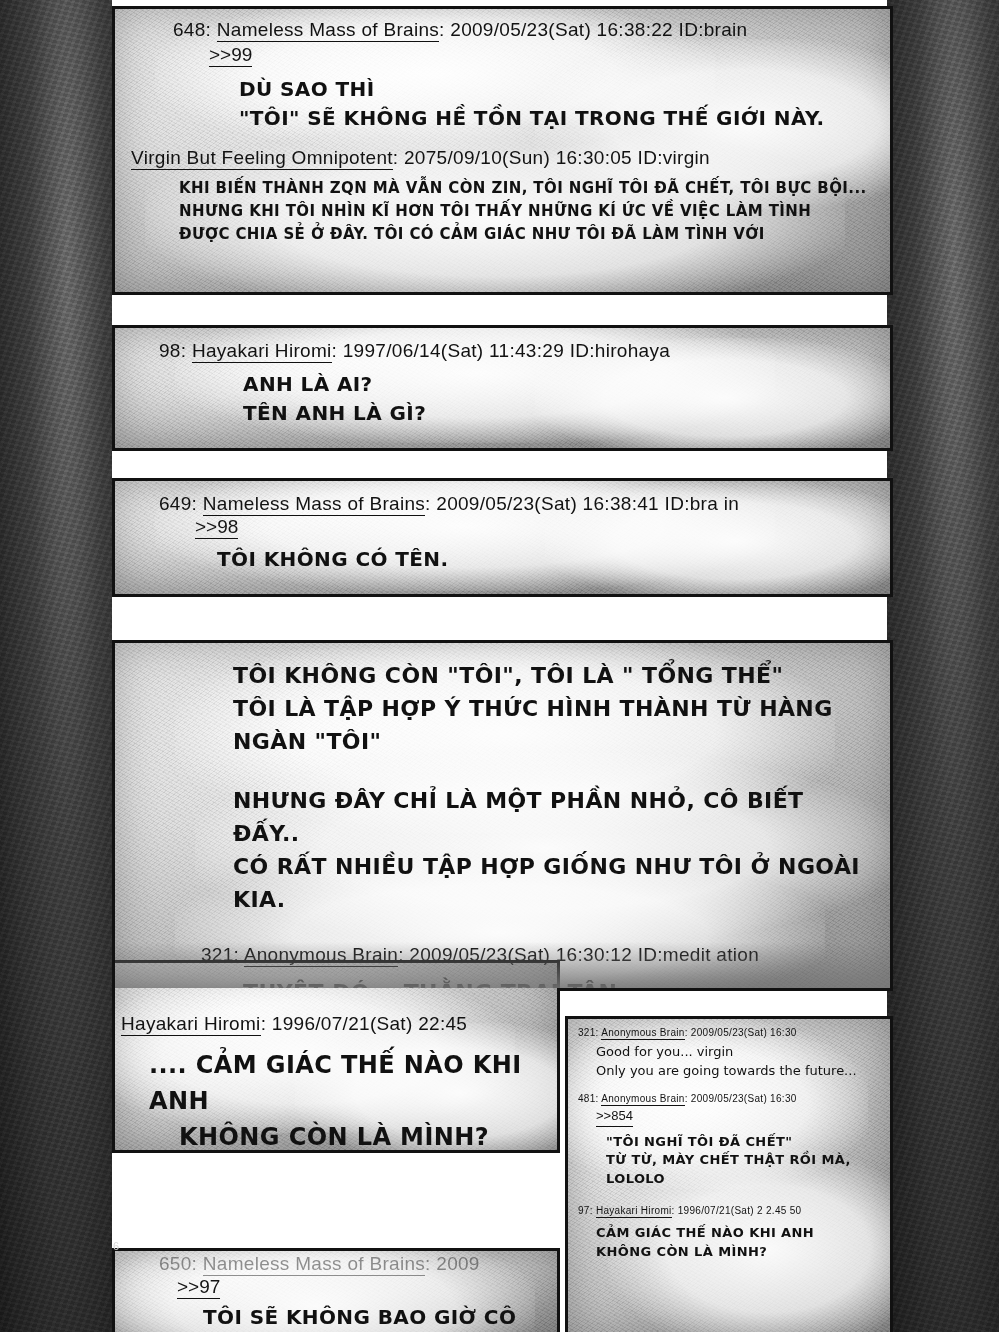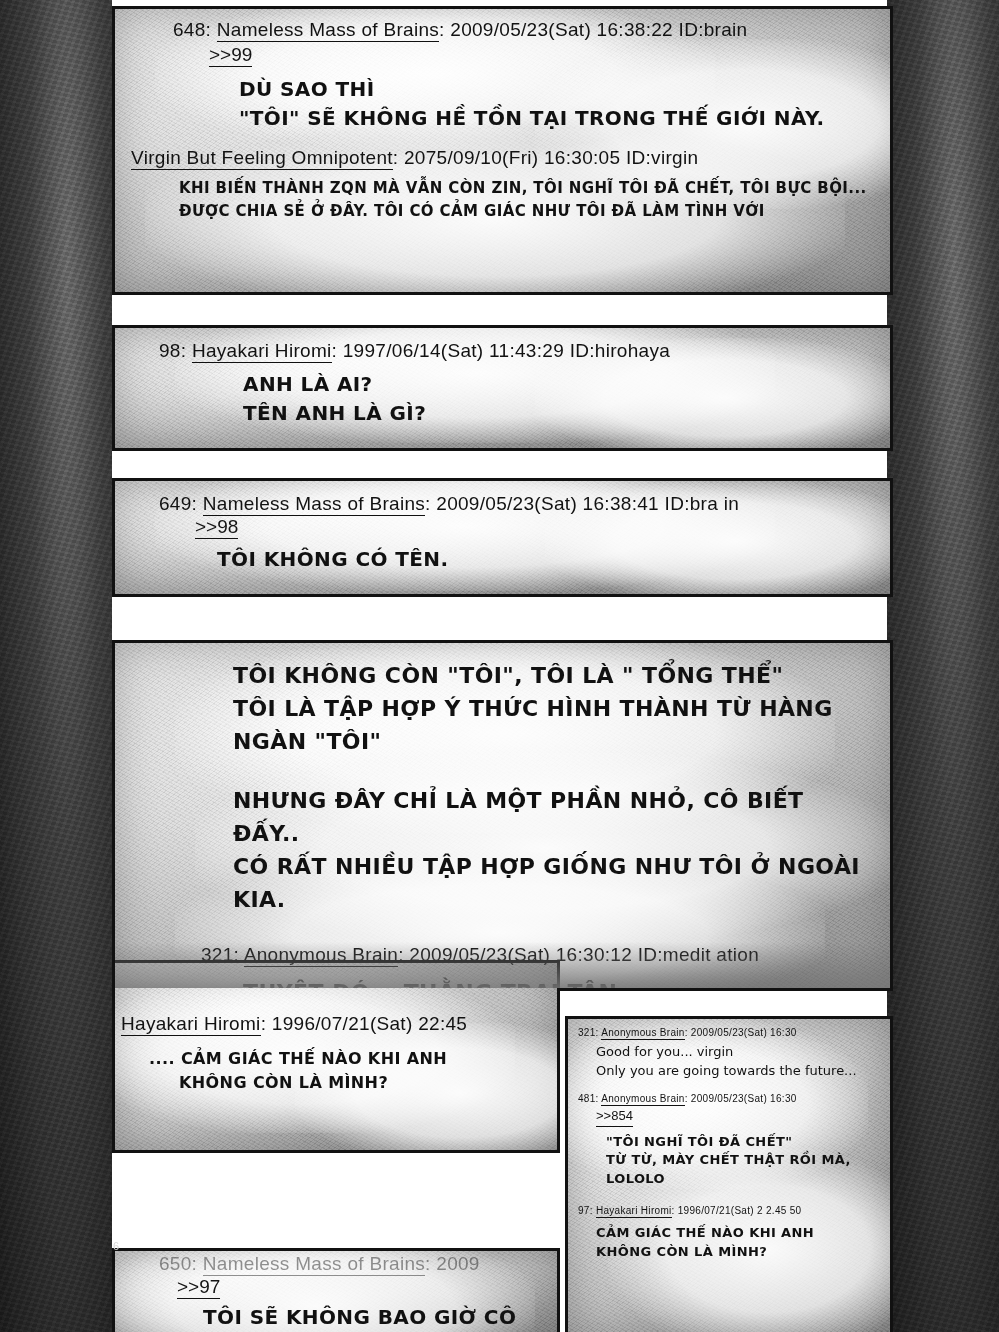--- a/index.html
+++ b/index.html
@@ -98,21 +98,21 @@
 
   
   .body {
     font-family: "DejaVu Sans", sans-serif;
     text-transform: uppercase;
     font-weight: 700;
     color: #111;
     letter-spacing: 0.4px;
   }
   .b20 { font-size: 20px; line-height: 1.45; }
-  .b19 { font-size: 16px; line-height: 1.5; }
+  .b19 { font-size: 24px; line-height: 1.5; }
   .b17 { font-size: 15px; line-height: 1.55; }
   .b13 { font-size: 13px; line-height: 1.45; }
   .b22 { font-size: 22px; line-height: 1.5; }
   .indent2 { margin-left: 64px; }
 
   .mono-hdr {
     font-family: "Liberation Sans", sans-serif;
   }
 
   
@@ -155,24 +155,25 @@
         <span class="name">Nameless Mass of Brains</span>:
         <span>2009/05/23(Sat) 16:38:22</span>
         <span>ID:brain</span>
       </div>
       <div class="ref mono-hdr" style="margin-left:78px; margin-top:4px;">&gt;&gt;99</div>
       <div class="body b20 indent2" style="margin-top:8px; margin-left:108px;">Dù sao thì</div>
       <div class="body b20" style="margin-left:108px;">"Tôi" sẽ không hề tồn tại trong thế giới này.</div>
 
       <div class="hdr mono-hdr" style="margin-top:14px; margin-left:0px;">
         <span class="name">Virgin But Feeling Omnipotent</span>:
-        <span>2075/09/10(Fri) 16:30:05</span>
+        <span>2075/09/10(Sun) 16:30:05</span>
         <span>ID:virgin</span>
       </div>
       <div class="body b17" style="margin-top:8px; margin-left:48px;">Khi biến thành ZQN mà vẫn còn zin, tôi nghĩ tôi đã chết, tôi bực bội...</div>
+      <div class="body b17" style="margin-left:48px;">Nhưng khi tôi nhìn kĩ hơn tôi thấy những kí ức về việc làm tình</div>
       <div class="body b17" style="margin-left:48px;">được chia sẻ ở đây. Tôi có cảm giác như tôi đã làm tình với</div>
       
     </div>
   </div>
 
   <div class="panel" style="left:112px; top:325px; width:775px; height:120px;">
     <div class="blob" style="left:60px; top:-25px; width:600px; height:140px;"></div>
     <div class="blob" style="left:420px; top:10px; width:380px; height:120px;"></div>
     <div class="content" style="padding-top:12px;">
       <div class="hdr mono-hdr" style="margin-left:28px;">

